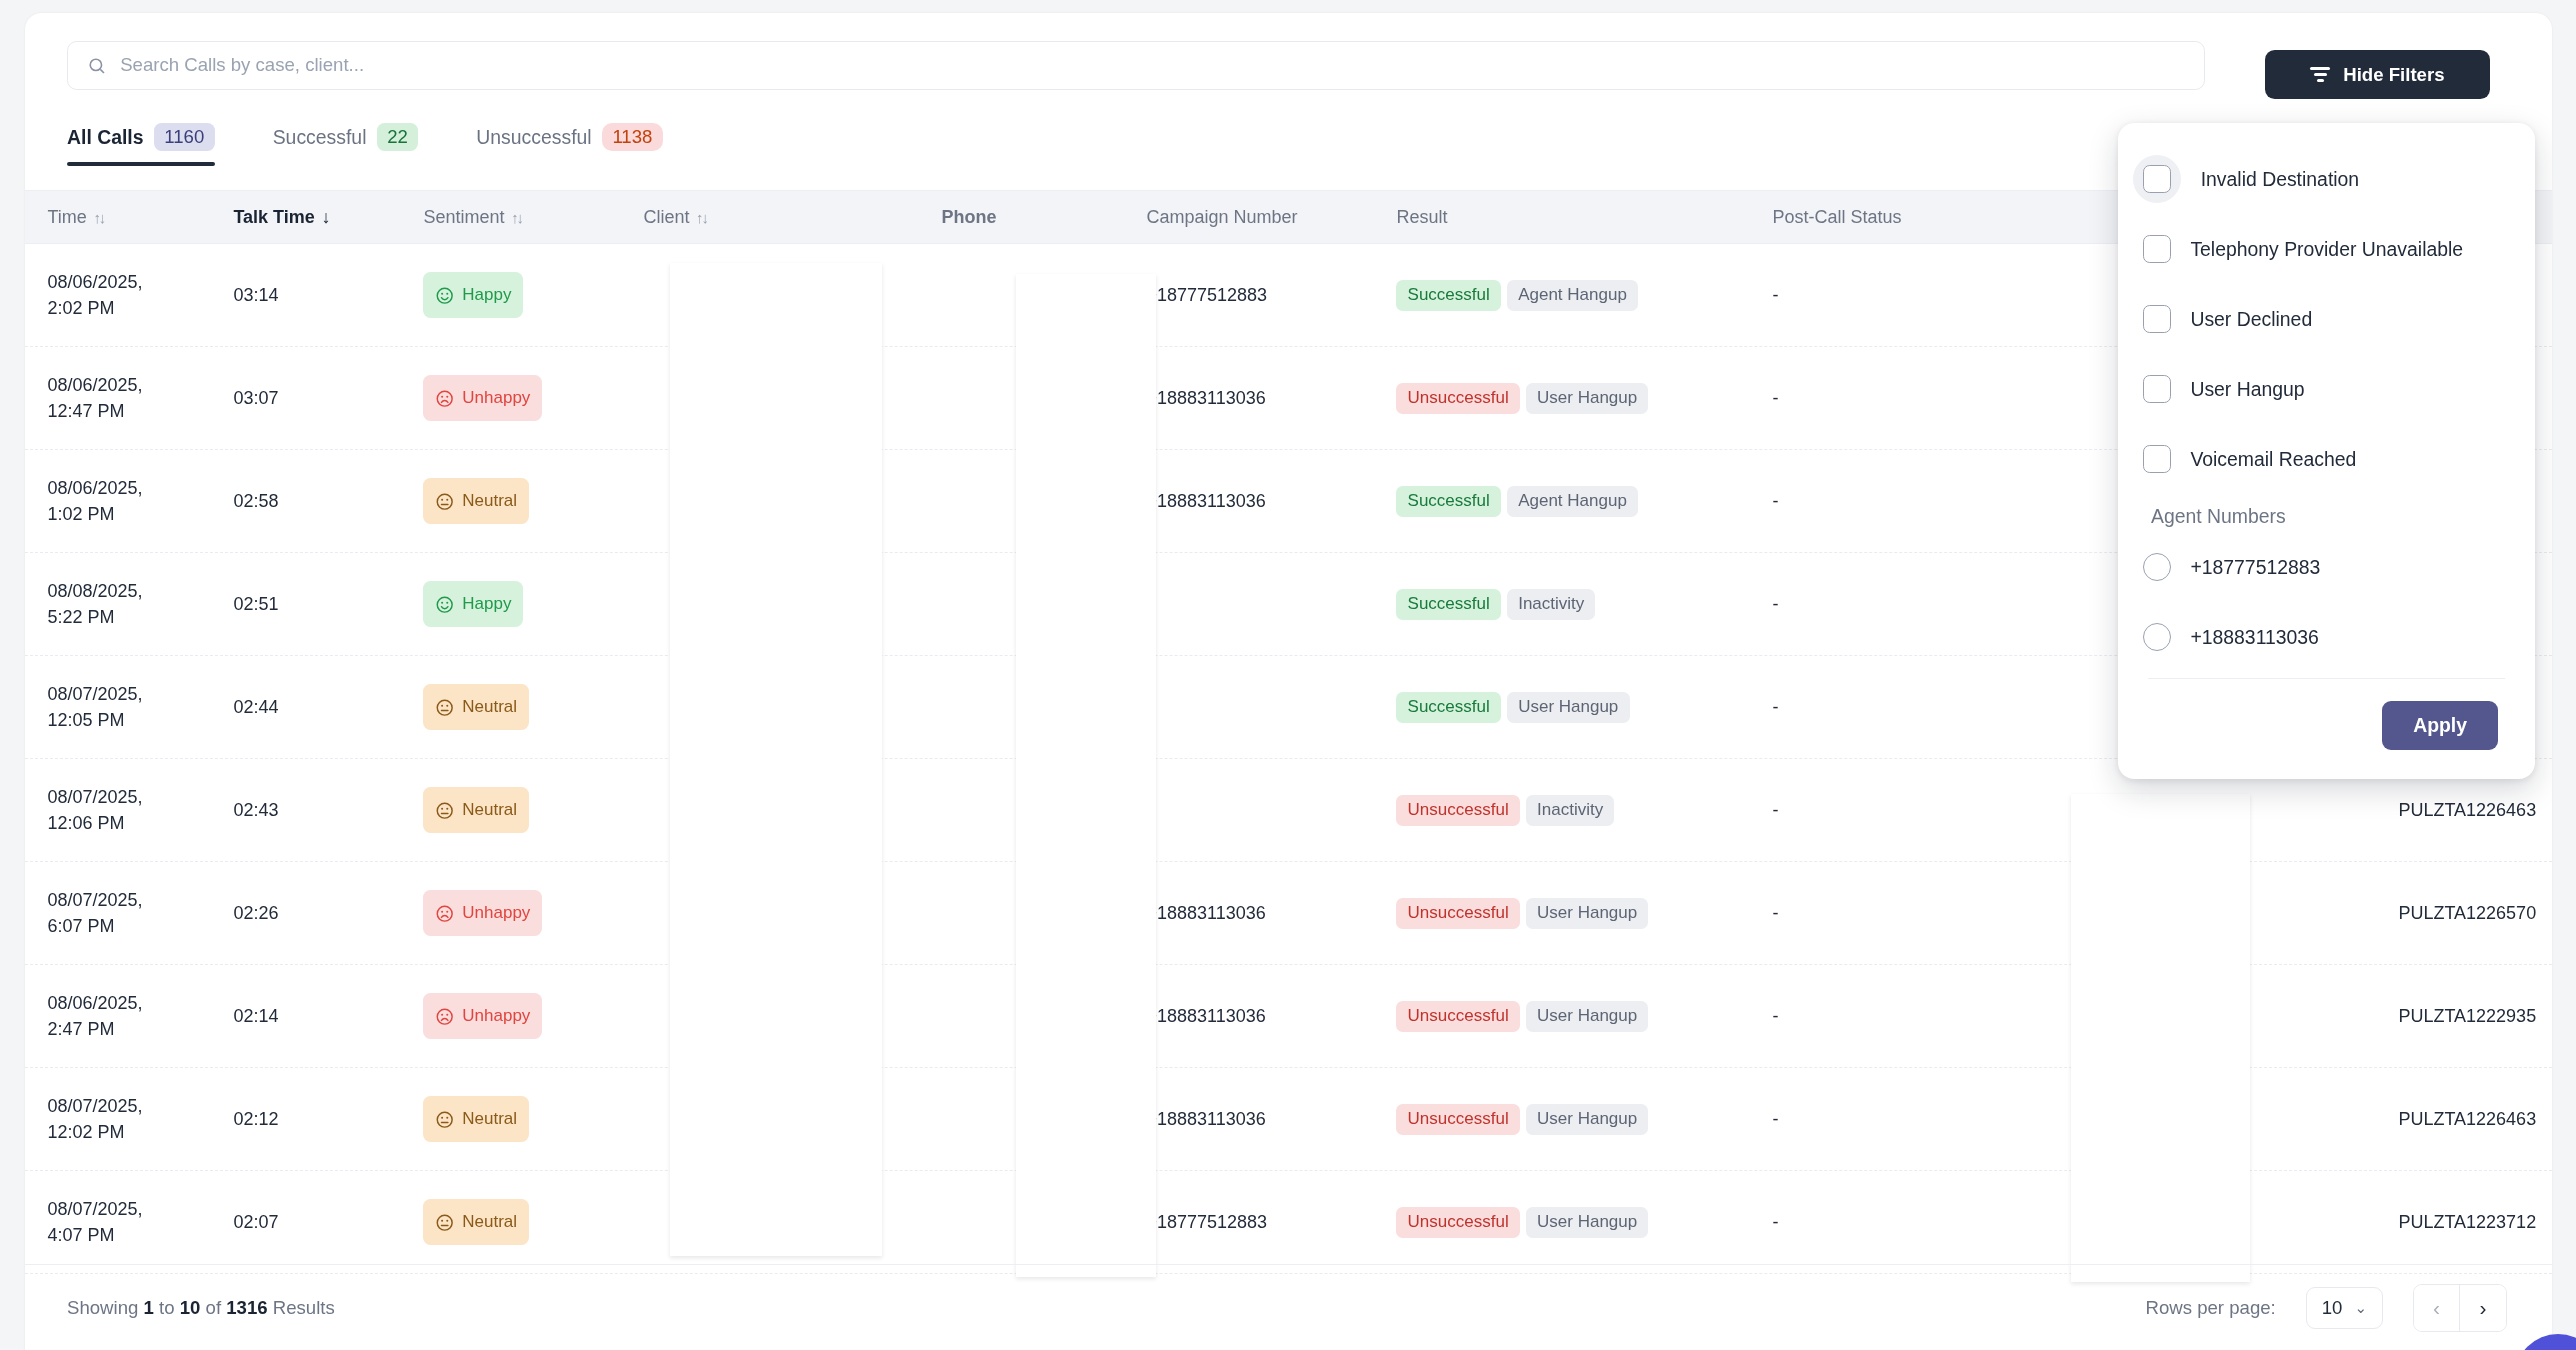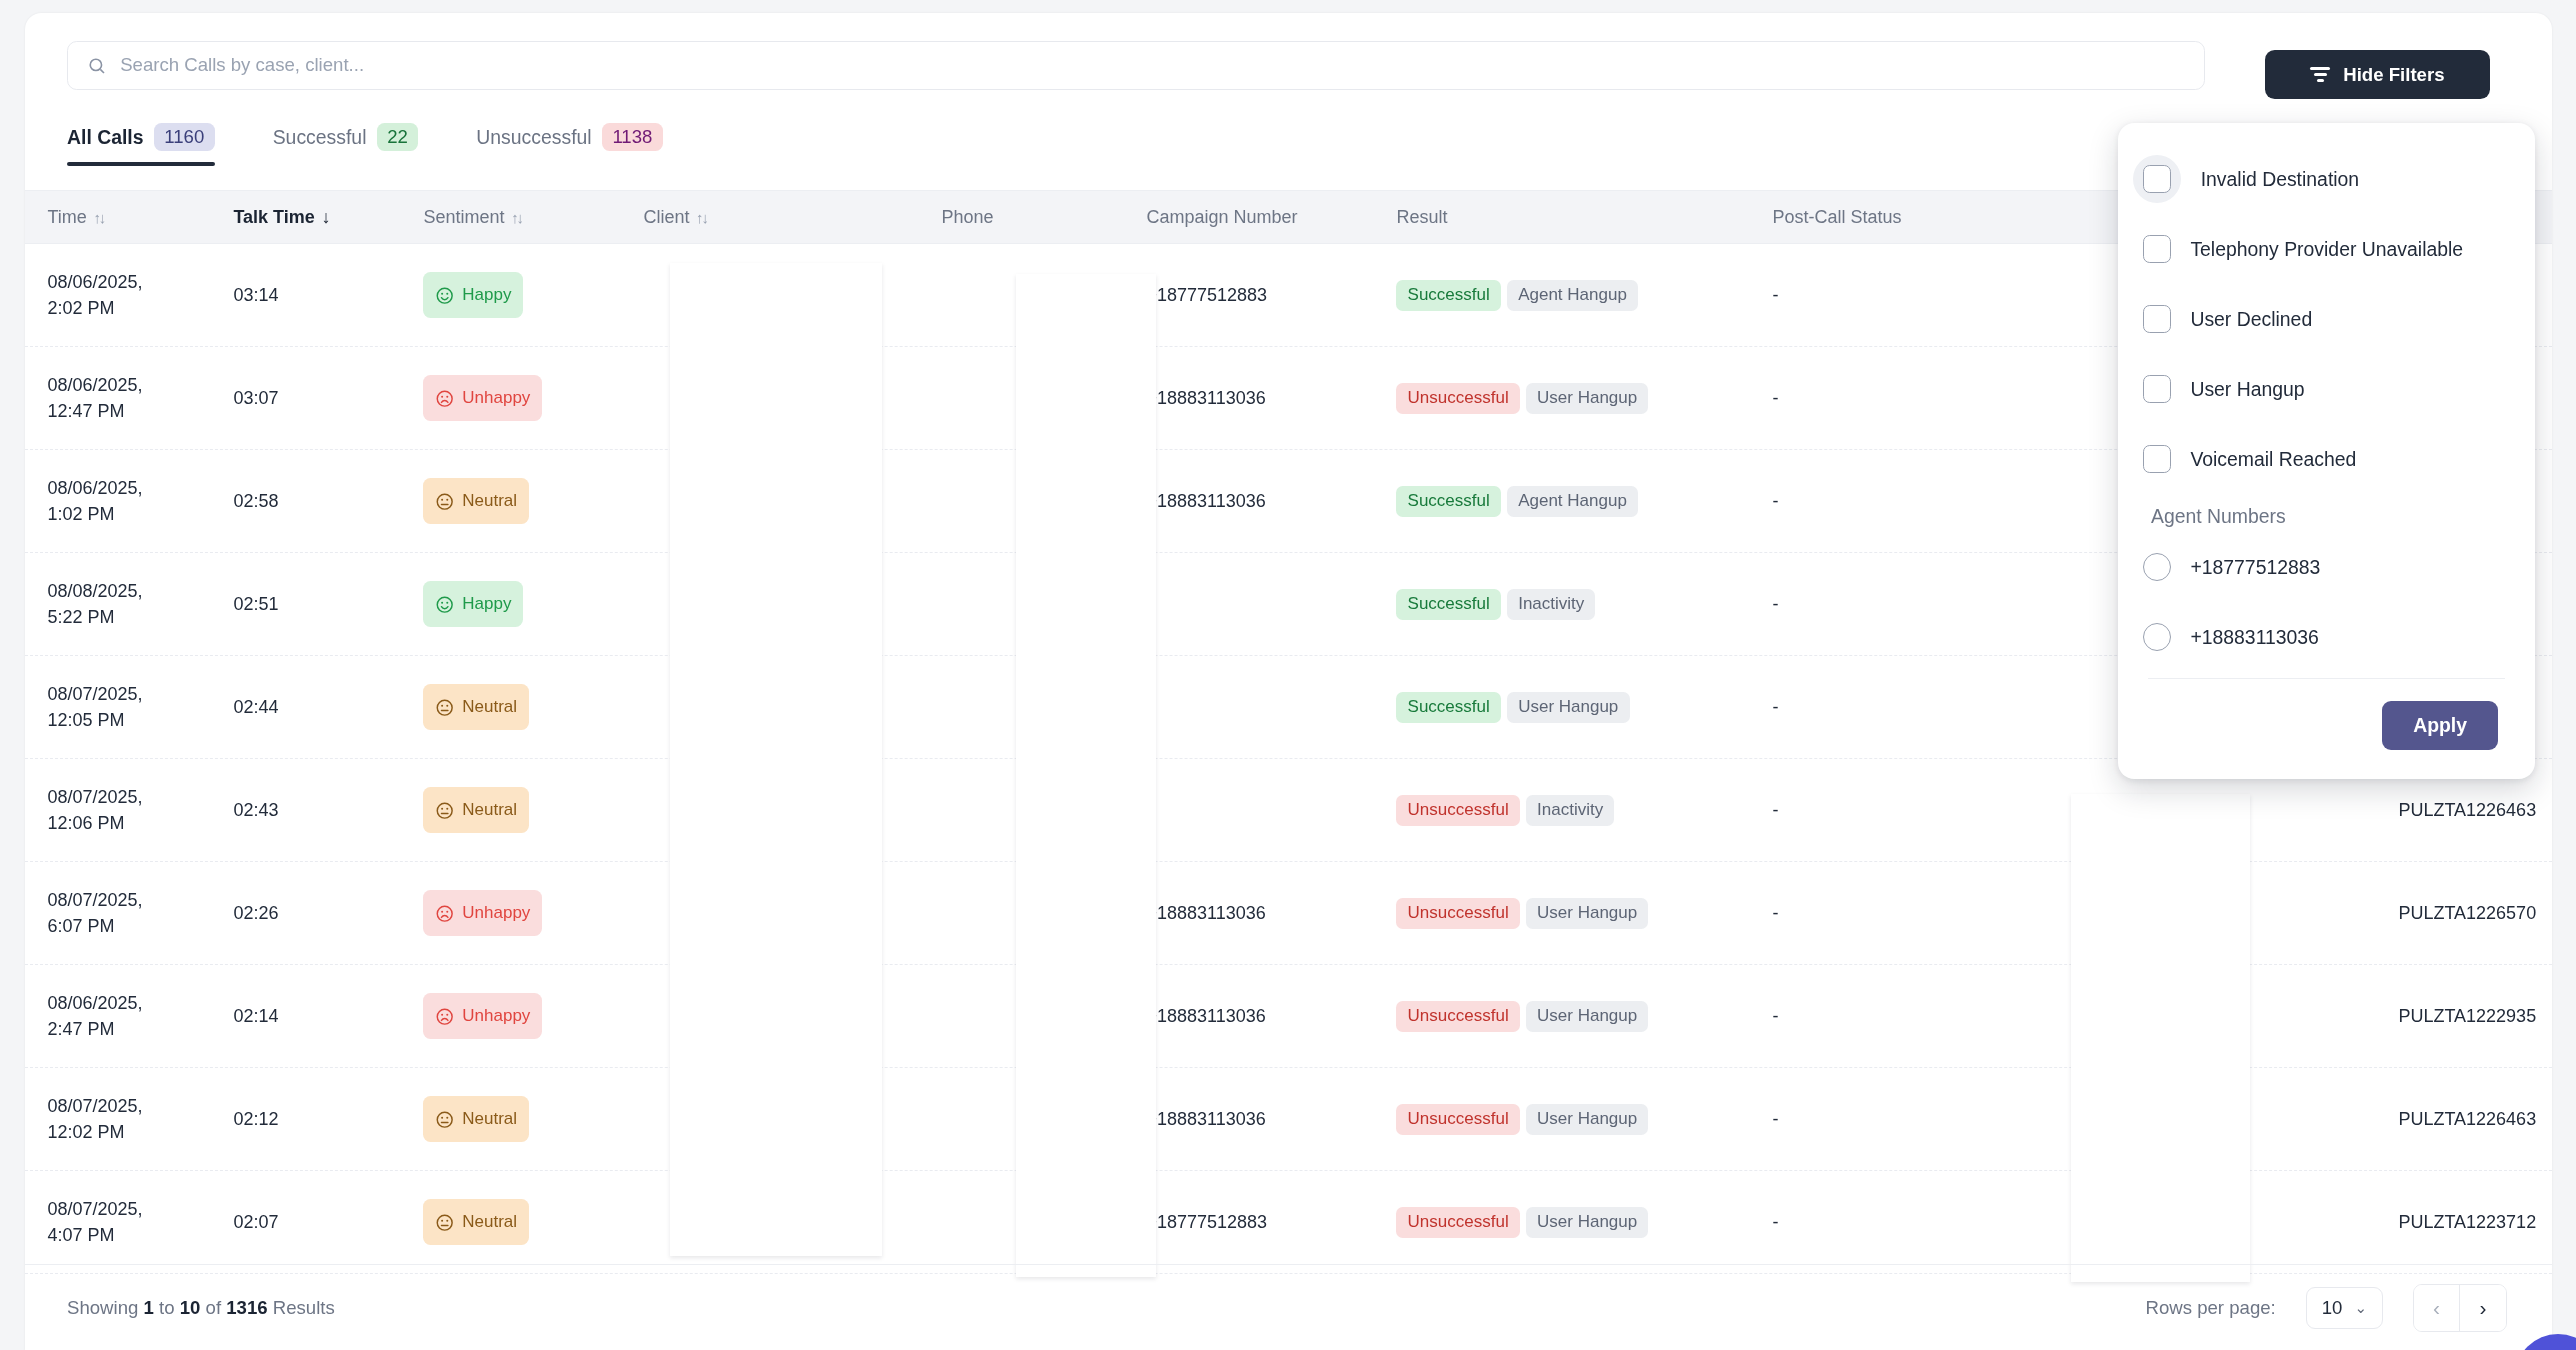--- a/index.html
+++ b/index.html
@@ -75,21 +75,21 @@
   .tab.active { color: #1b2433; font-weight: 700; }
   .tab.active::after {
     content: ""; position: absolute; left: 0; right: 21px; bottom: 0;
     height: 4.5px; background: #222b3a; border-radius: 2.2px;
   }
   .tab-count {
     font-size: 18.6px; padding: 3px 10.4px; border-radius: 7.5px; font-weight: 400;
   }
   .cnt-all { background: #dcdef0; color: #3a3f7a; }
   .cnt-ok  { background: #d4f0da; color: #18733a; }
-  .cnt-bad { background: #fadada; color: #701a75; }
+  .cnt-bad { background: #fadada; color: #c2410c; border-radius: 10px; }
 
   
   .tbl { position: absolute; left: 0; top: 177px; width: 2527px; }
   .thead {
     display: flex; align-items: center; height: 54px;
     background: #f3f4f7; border-top: 0.7px solid #eceef2; border-bottom: 0.7px solid #eceef2;
   }
   .th {
     font-size: 18px; color: #6d7585; display: flex; align-items: center; gap: 6.7px;
     padding-left: 22.4px;
@@ -102,21 +102,21 @@
     display: flex; align-items: center; height: 103px;
     border-bottom: 0.7px dashed #e9ebf0;
   }
   .td { padding-left: 22.4px; font-size: 18px; color: #222b3a; }
 
   
   .c-time   { width: 186px; }
   .c-talk   { width: 190px; }
   .c-sent   { width: 220px; }
   .c-client { width: 298px; }
-  .c-phone  { width: 205px; }
+  .c-phone  { width: 205px; font-weight: bold; }
   .c-camp   { width: 250px; }
   .c-result { width: 376px; }
   .c-post   { width: 440px; }
   .c-case   { width: 186px; }
   .c-caseid { width: 175px; }
 
   .time-cell { line-height: 1.45; }
 
   .badge {
     display: inline-flex; align-items: center; gap: 7.5px;

